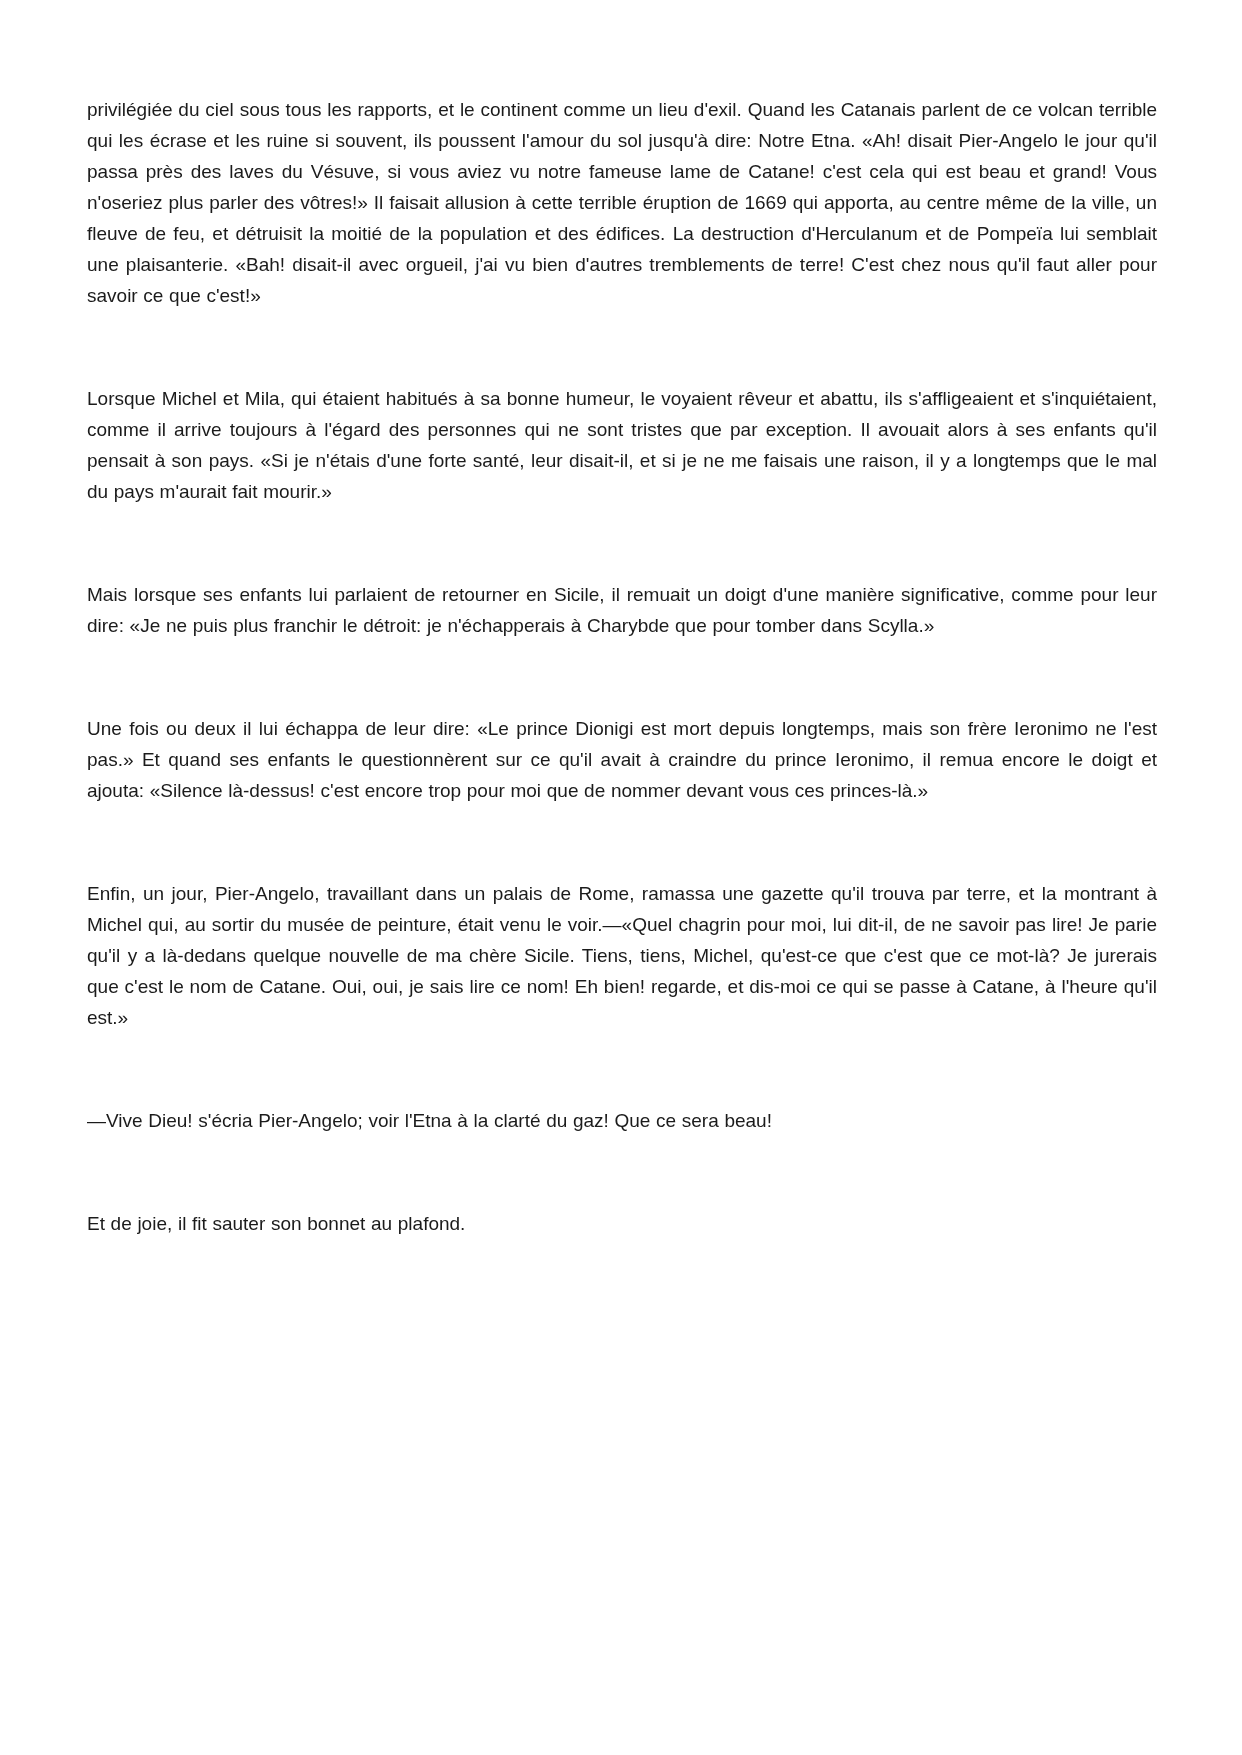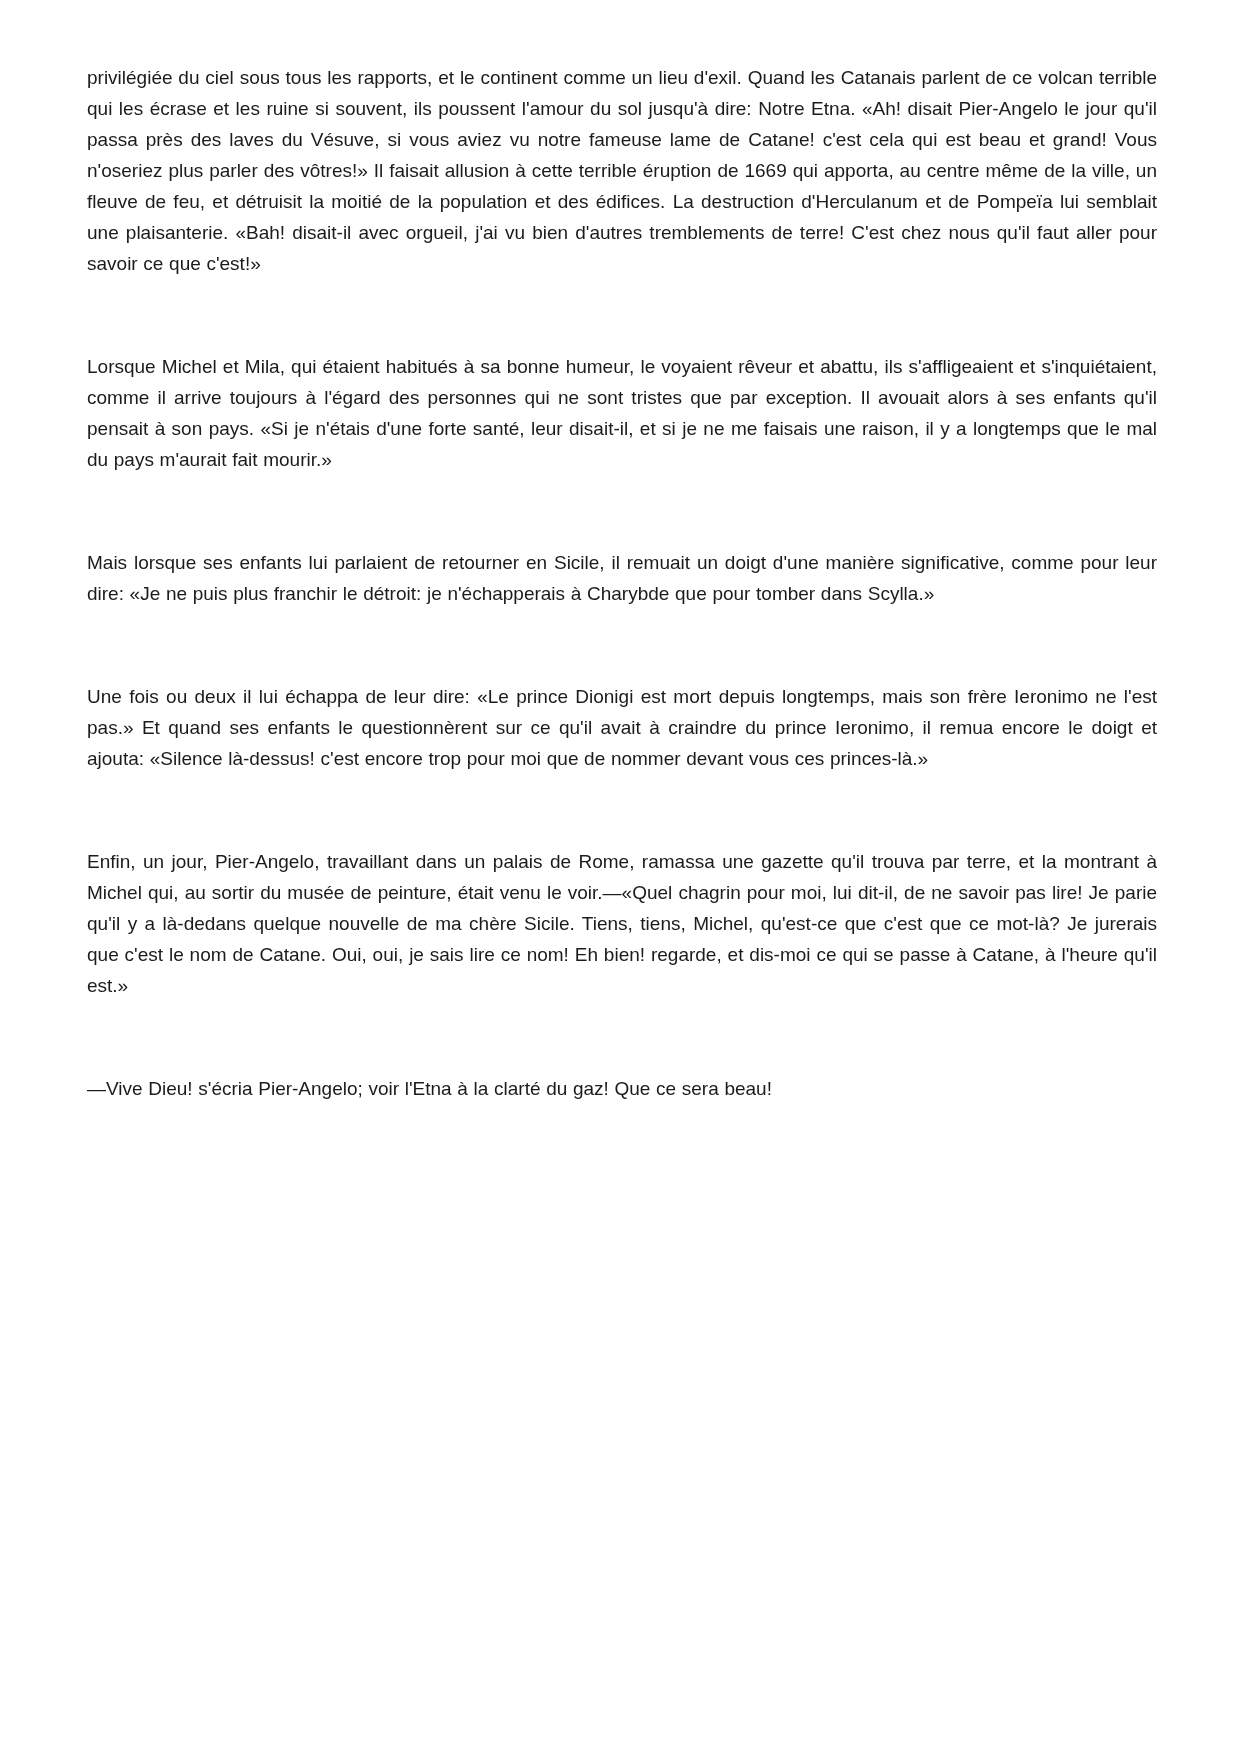--- a/index.html
+++ b/index.html
@@ -10,21 +10,21 @@
   body {
     width: 1242px;
     height: 1755px;
     overflow: hidden;
   }
   .page {
     box-sizing: border-box;
     width: 1242px;
     height: 1755px;
     background: #ffffff;
-    padding: 62px 85px 0 87px;
+    padding: 94px 85px 0 87px;
     font-family: "Liberation Sans", "DejaVu Sans", sans-serif;
     font-size: 19px;
     line-height: 31px;
     color: #1b1b1b;
   }
   .para {
     margin: 0 0 72px 0;
     text-align: justify;
     text-justify: inter-word;
     word-spacing: 0.02em;
@@ -36,13 +36,14 @@
 </head>
 <body>
 
 <div class="page">
   <p class="para">privilégiée du ciel sous tous les rapports, et le continent comme un lieu d'exil. Quand les Catanais parlent de ce volcan terrible qui les écrase et les ruine si souvent, ils poussent l'amour du sol jusqu'à dire: Notre Etna. «Ah! disait Pier-Angelo le jour qu'il passa près des laves du Vésuve, si vous aviez vu notre fameuse lame de Catane! c'est cela qui est beau et grand! Vous n'oseriez plus parler des vôtres!» Il faisait allusion à cette terrible éruption de 1669 qui apporta, au centre même de la ville, un fleuve de feu, et détruisit la moitié de la population et des édifices. La destruction d'Herculanum et de Pompeïa lui semblait une plaisanterie. «Bah! disait-il avec orgueil, j'ai vu bien d'autres tremblements de terre! C'est chez nous qu'il faut aller pour savoir ce que c'est!»</p>
   <p class="para">Lorsque Michel et Mila, qui étaient habitués à sa bonne humeur, le voyaient rêveur et abattu, ils s'affligeaient et s'inquiétaient, comme il arrive toujours à l'égard des personnes qui ne sont tristes que par exception. Il avouait alors à ses enfants qu'il pensait à son pays. «Si je n'étais d'une forte santé, leur disait-il, et si je ne me faisais une raison, il y a longtemps que le mal du pays m'aurait fait mourir.»</p>
   <p class="para">Mais lorsque ses enfants lui parlaient de retourner en Sicile, il remuait un doigt d'une manière significative, comme pour leur dire: «Je ne puis plus franchir le détroit: je n'échapperais à Charybde que pour tomber dans Scylla.»</p>
   <p class="para">Une fois ou deux il lui échappa de leur dire: «Le prince Dionigi est mort depuis longtemps, mais son frère Ieronimo ne l'est pas.» Et quand ses enfants le questionnèrent sur ce qu'il avait à craindre du prince Ieronimo, il remua encore le doigt et ajouta: «Silence là-dessus! c'est encore trop pour moi que de nommer devant vous ces princes-là.»</p>
   <p class="para">Enfin, un jour, Pier-Angelo, travaillant dans un palais de Rome, ramassa une gazette qu'il trouva par terre, et la montrant à Michel qui, au sortir du musée de peinture, était venu le voir.—«Quel chagrin pour moi, lui dit-il, de ne savoir pas lire! Je parie qu'il y a là-dedans quelque nouvelle de ma chère Sicile. Tiens, tiens, Michel, qu'est-ce que c'est que ce mot-là? Je jurerais que c'est le nom de Catane. Oui, oui, je sais lire ce nom! Eh bien! regarde, et dis-moi ce qui se passe à Catane, à l'heure qu'il est.»</p>
   <p class="para">—Vive Dieu! s'écria Pier-Angelo; voir l'Etna à la clarté du gaz! Que ce sera beau!</p>
+  <p class="para">Et de joie, il fit sauter son bonnet au plafond.</p>
 </div>
 
 </body></html>

